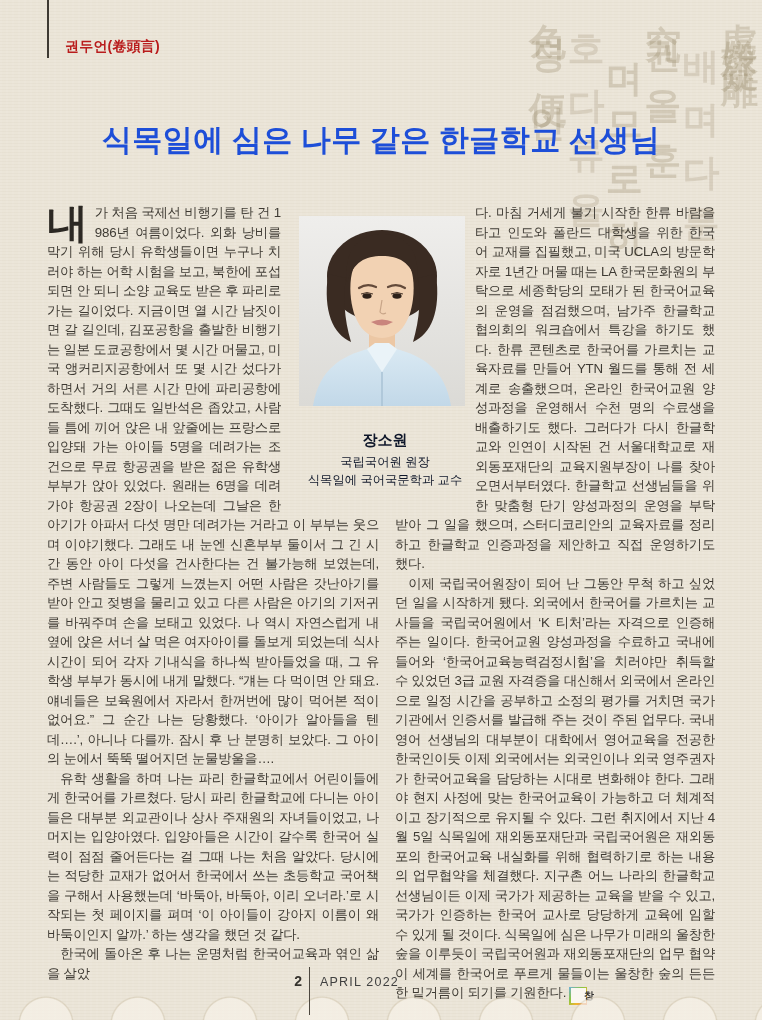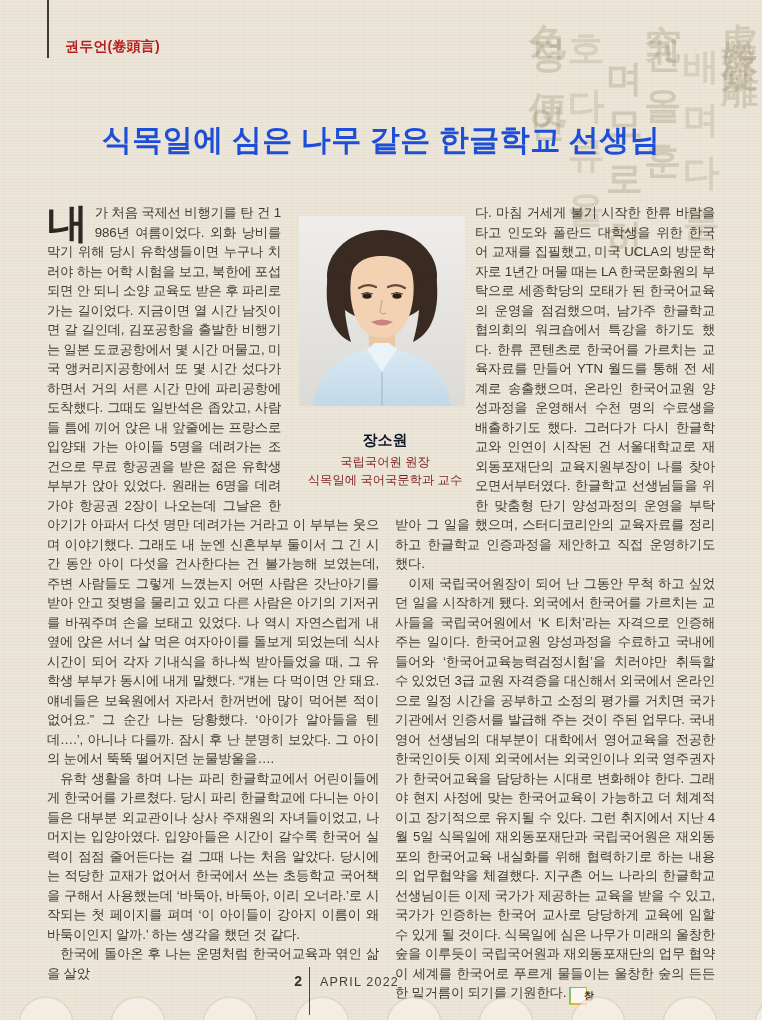--- a/index.html
+++ b/index.html
@@ -44,21 +44,21 @@
   .col-right{position:absolute;left:348px;top:0;width:320px;}
   .spacer-right{float:right;width:98px;height:302px;}
   .spacer-left{float:left;width:80px;height:311px;}
   .indent{text-indent:1em;}
   .dropcap{float:left;font-size:41px;line-height:37px;font-weight:bold;color:#2c2823;margin:2px 7px 0 0;}
 
   
   .profile-photo{position:absolute;left:299px;top:216px;width:166px;height:190px;}
   .caption{position:absolute;left:267px;top:431px;width:236px;text-align:center;color:#3e3a33;}
   .caption .name{font-size:15px;font-weight:bold;color:#0f172a;margin-bottom:4px;}
-  .caption .role{font-size:12.3px;line-height:17.5px;color:#7f1d1d;}
+  .caption .role{font-size:12.3px;line-height:17.5px;color:#0f172a;}
 
   
   .endmark{display:inline-block;vertical-align:-2px;width:15px;height:15px;padding:1.5px;
     background:linear-gradient(135deg,#6fb0dc 0%,#8cc63f 38%,#f2b531 68%,#e4774e 100%);
     line-height:0;margin-left:3px;}
   .endmark .inner{display:block;width:15px;height:15px;background:#faf7f0;
     font-size:10px;line-height:15px;text-align:center;color:#333;font-weight:bold;}
 
   
   .footer-num{position:absolute;left:262px;top:973px;width:40px;text-align:right;

